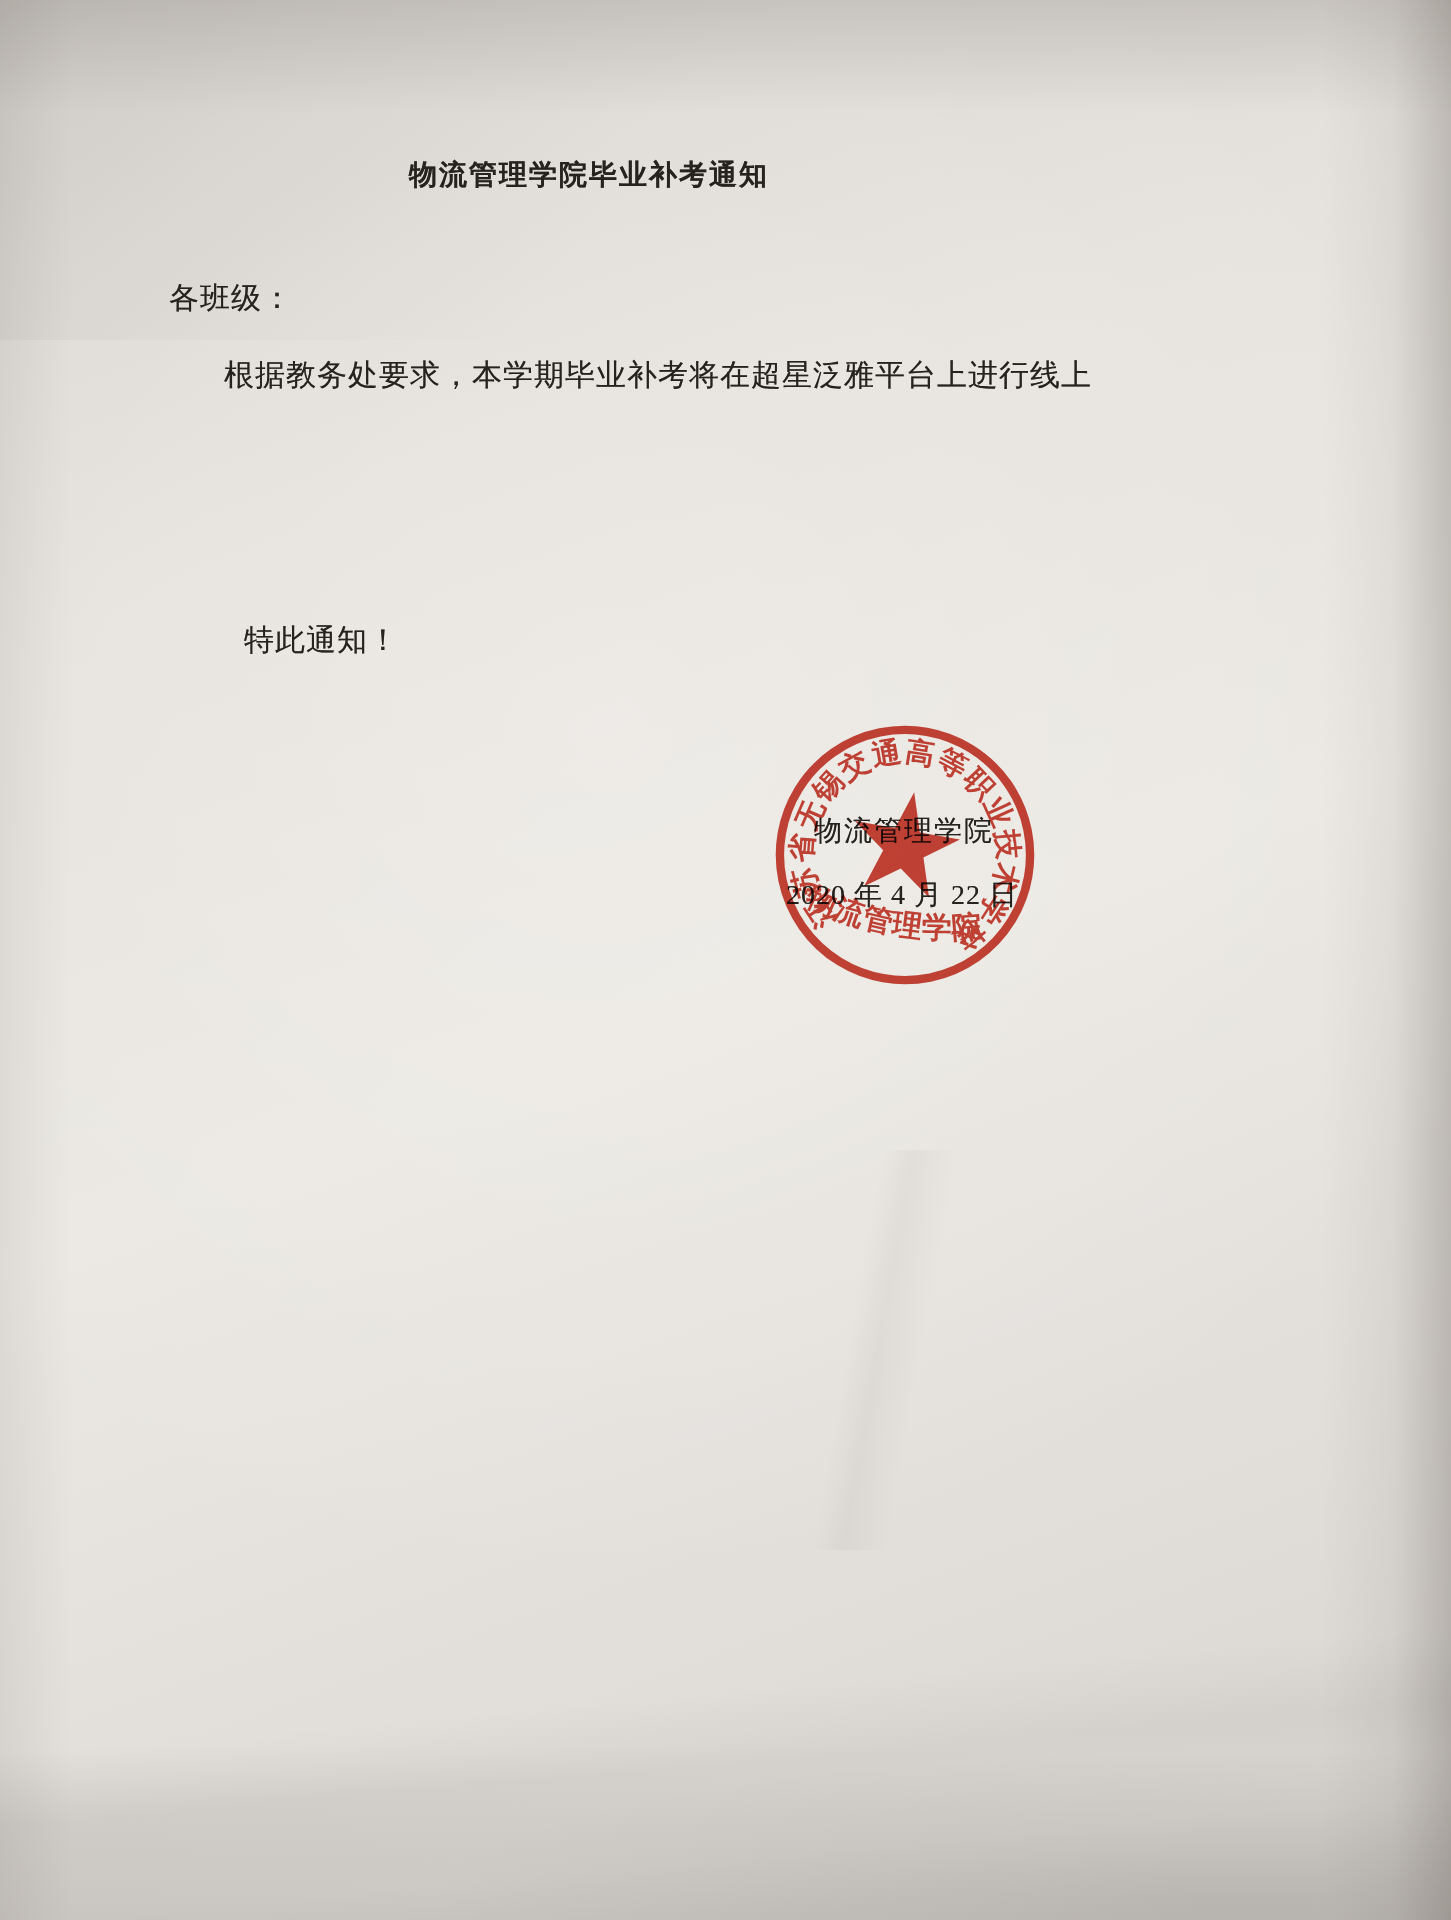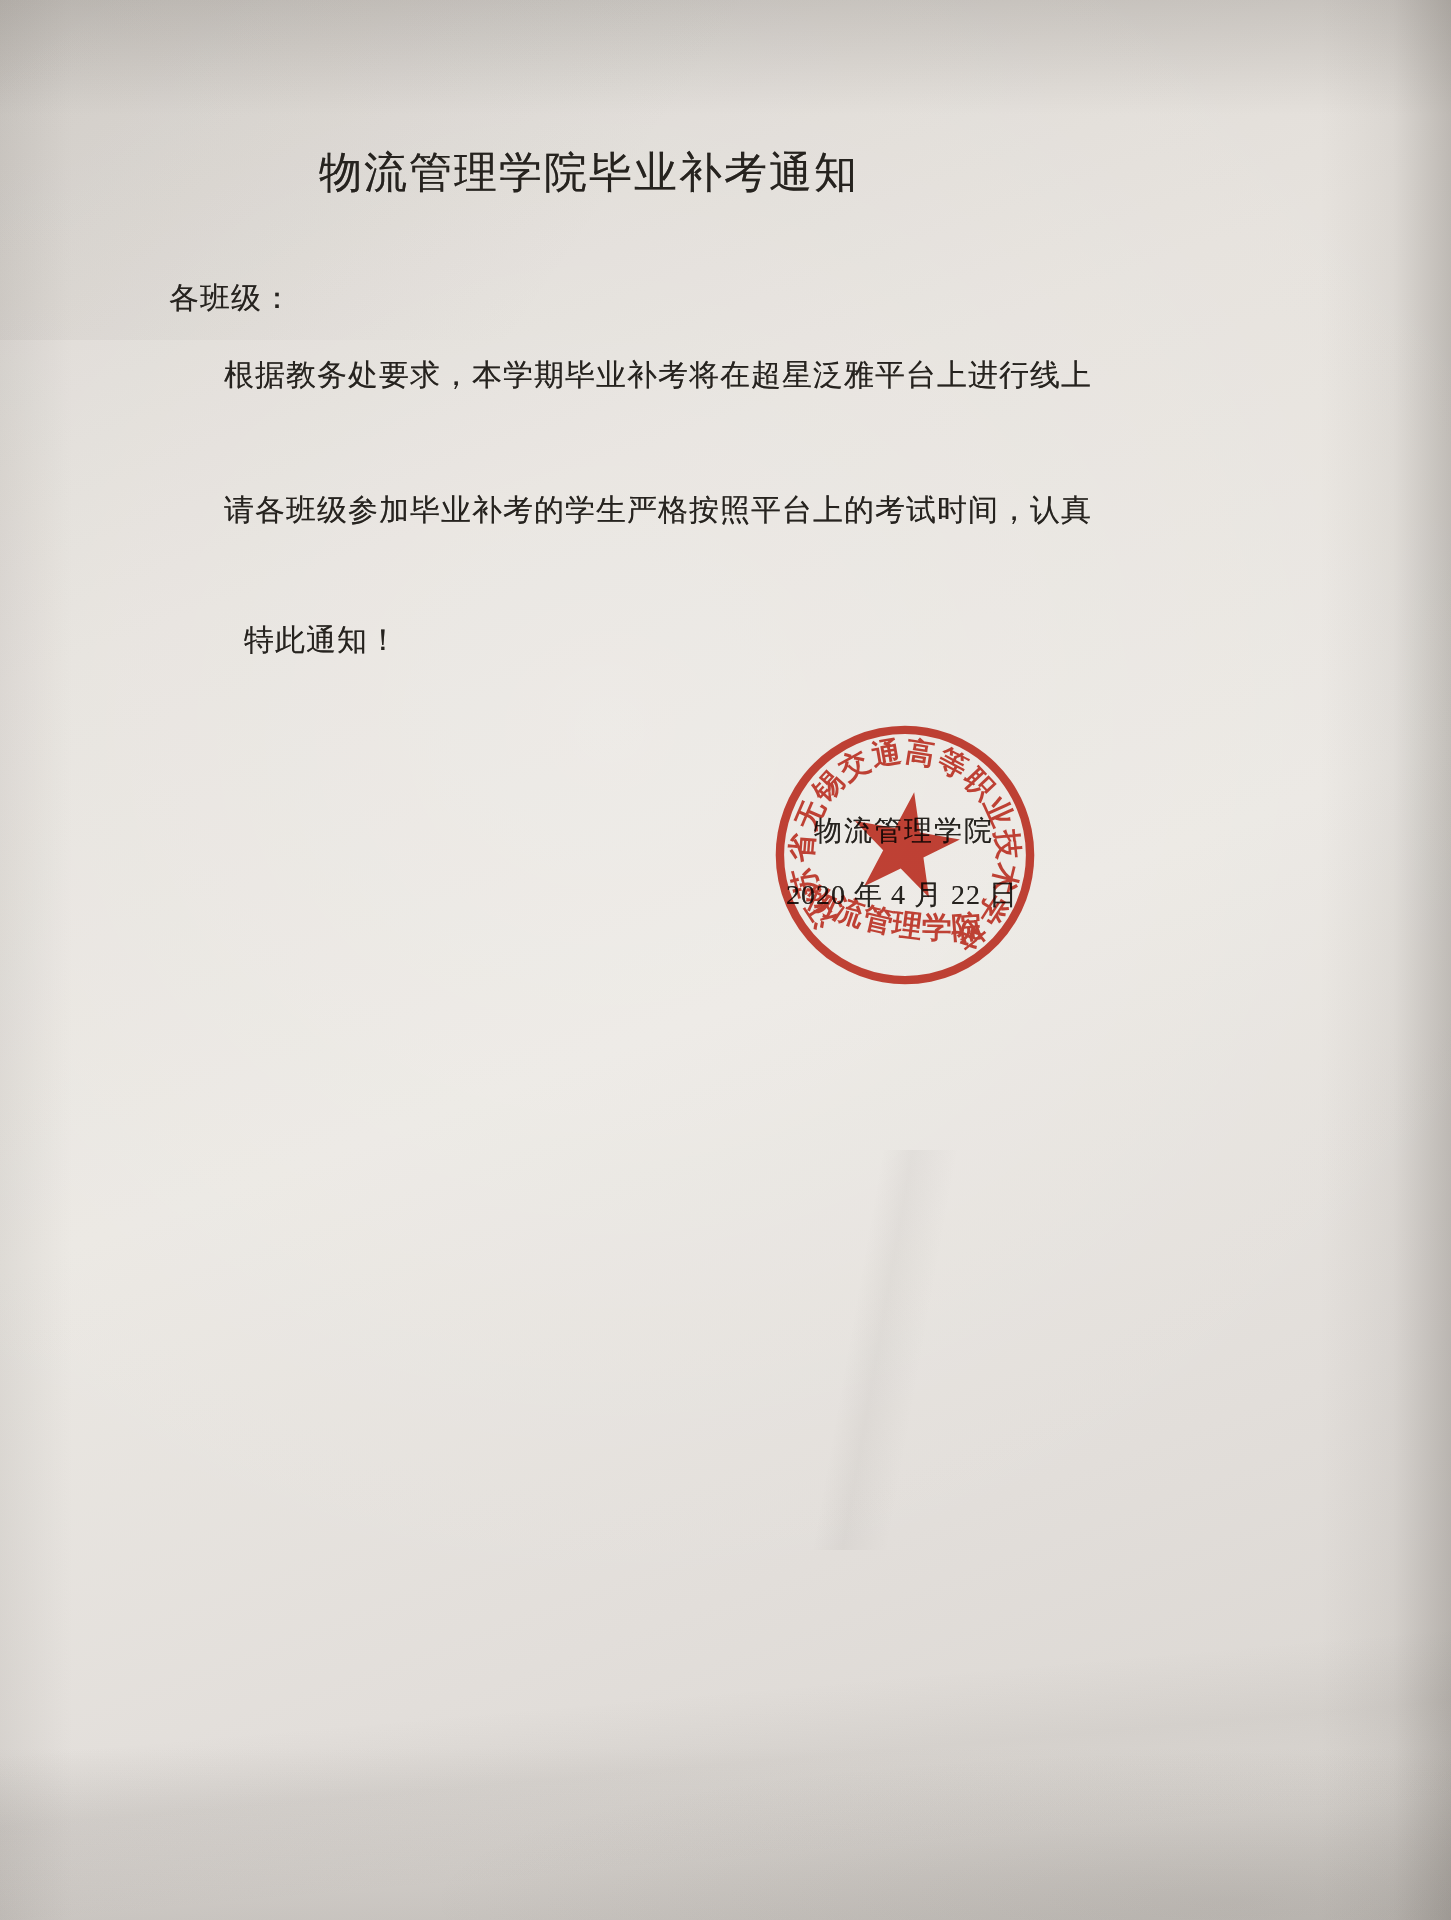--- a/index.html
+++ b/index.html
@@ -45,24 +45,24 @@
 
   .doc-line{
     position:absolute;
     color:var(--ink);
     font-size:30px;
     letter-spacing:1px;
     white-space:nowrap;
     text-shadow:0 0 .6px rgba(38,35,31,.55);
   }
   .title{
-    left:163px;top:144px;width:852px;
+    left:163px;top:156px;width:852px;
     text-align:center;
-    font-size:43px;
-    font-weight:400;
+    font-size:28px;
+    font-weight:700;
     letter-spacing:2px;
   }
   .salutation{left:163px;top:278px;margin-left:6px;}
   .l-p1a{left:224px;top:355px;}
   .l-p1b{left:163px;top:420px;}
   .l-p2a{left:224px;top:490px;}
   .l-p2b{left:163px;top:555px;}
   .l-close{left:224px;top:620px;margin-left:20px;}
   .signature{left:814px;top:812px;font-size:28px;letter-spacing:2px;}
   .dateline{left:786px;top:876px;font-size:28px;letter-spacing:1px;}
@@ -82,21 +82,20 @@
 <div class="photo">
   <div class="sheen-top"></div>
   <div class="crease-low"></div>
   <div class="crease-bottom"></div>
 
   <div class="doc-line title">物流管理学院毕业补考通知</div>
 
   <div class="doc-line salutation">各班级：</div>
 
   <div class="doc-line l-p1a">根据教务处要求，本学期毕业补考将在超星泛雅平台上进行线上</div>
-  <div class="doc-line l-p2a">请各班级参加毕业补考的学生严格按照平台上的考试时间，认真</div>
   <div class="doc-line l-close">特此通知！</div>
 
   <div class="doc-line signature">物流管理学院</div>
   <div class="doc-line dateline">2020 年 4 月 22 日</div>
 
   <div class="seal">
     <svg viewBox="0 0 300 300" xmlns="http://www.w3.org/2000/svg">
       <defs>
         <path id="sealArc" d="M 89.8 229.9 A 100 100 0 1 1 210.2 229.9" fill="none"></path>
         <path id="sealBottom" d="M 52 220 Q 150 250 248 220" fill="none"></path>

